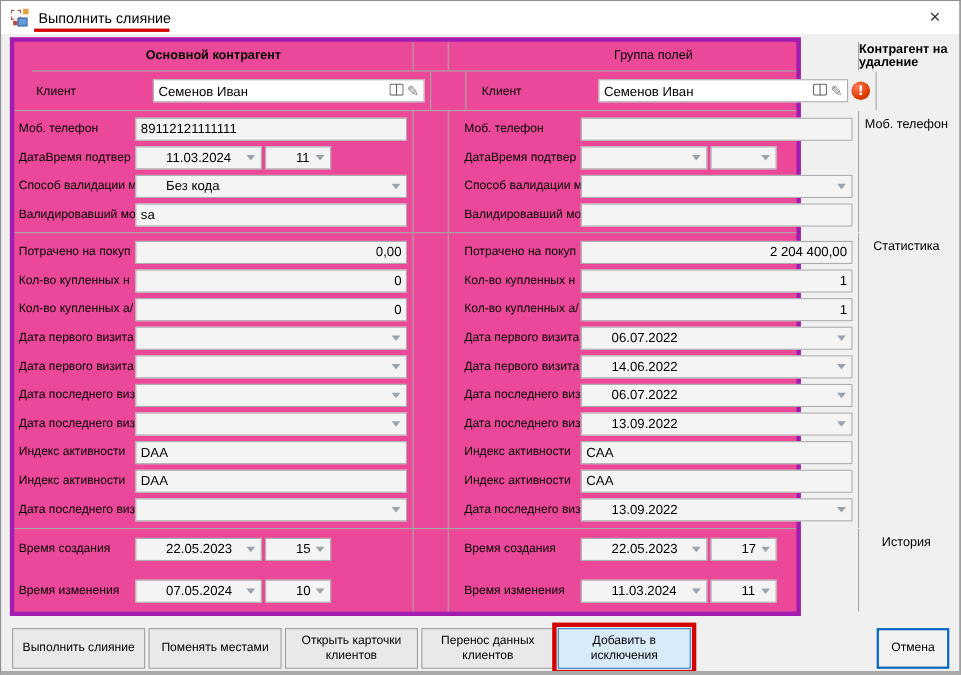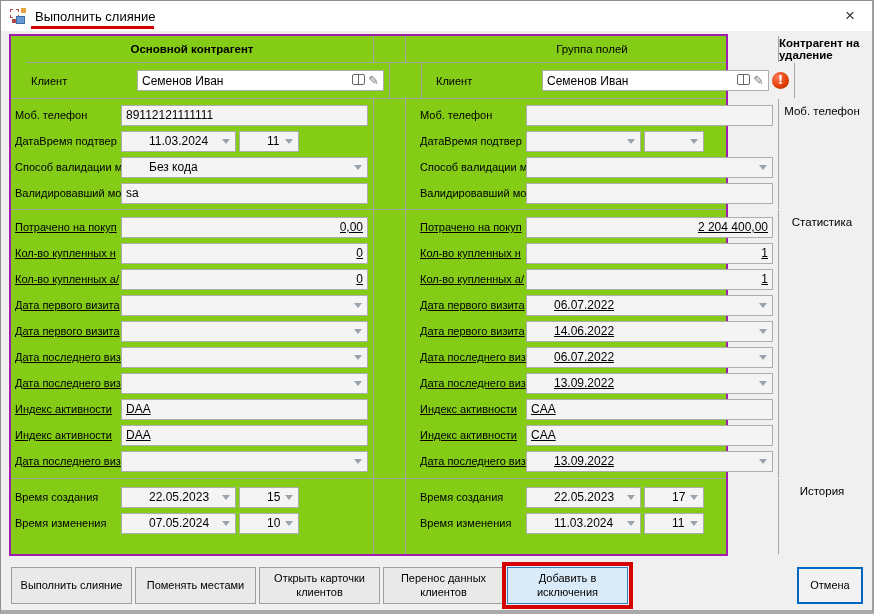--- a/index.html
+++ b/index.html
@@ -15,35 +15,35 @@
   .appicon span{position:absolute;display:block;}
   .ai-a{left:0;top:1px;width:9px;height:9px;border:1px dashed #b24743;}
   .ai-b{left:2px;top:11px;width:4px;height:4px;background:#b24743;}
   .ai-c{right:0;top:0;width:5px;height:5px;background:#e2a33c;}
   .ai-d{right:1px;bottom:0;width:9px;height:8px;background:#6699d8;border:1px solid #3e6ca5;}
   .title-text{margin-left:9px;font-size:13px;}
   .title-underline{position:absolute;left:30px;top:25px;width:123px;height:3px;background:var(--red);}
   .close-btn{position:absolute;right:10px;top:4px;width:24px;height:22px;text-align:center;
     font-size:17px;line-height:22px;color:#333;cursor:default;}
   
-  .ftable{width:719px;margin:3px 8px 0;border:2px solid #a21caf;background:#84cc16;}
+  .ftable{width:719px;margin:3px 8px 0;border:4px solid #a21caf;background:#ec4899;}
   .band{display:grid;grid-template-columns:362px 32px 373px 87px;border-top:1px solid #a6a6a6;}
   .band:first-child{border-top:none;}
   .band>div{border-left:1px solid #a6a6a6;min-width:0;}
   .band>div:first-child{border-left:none;}
   .hcell{height:26px;display:flex;align-items:center;justify-content:center;font-size:11.5px;}
   .hcell.bold{font-weight:bold;}
   .cell{display:flex;flex-direction:column;}
   .cell.pl{padding-left:4px;}
   .cell.pr{padding-left:14px;}
   .cell.group-cell{font-size:11.5px;text-align:center;padding-top:6px;}
   .b0{min-height:36px;margin-left:16px;} .b0 .cell{justify-content:center;}
   .b1 .cell.panel{padding-top:3px;padding-bottom:3px;} .b1{min-height:110px;}
-  .b2 .cell.panel{padding-top:4px;padding-bottom:4px;text-decoration:underline;} .b2{min-height:268px;}
-  .b3 .cell.panel{padding-top:5px;} .b3{min-height:76px;}
+  .b2 .cell.panel{padding-top:4px;padding-bottom:4px;} .b2{min-height:268px;}
+  .b3 .cell.panel{padding-top:5px;gap:12px;} .b3{min-height:76px;}
   
   .frow{display:flex;align-items:center;height:26px;}
   .flabel{width:106px;flex:none;font-size:11px;white-space:nowrap;overflow:hidden;}
   .ffield{flex:1;display:flex;align-items:center;margin-right:5px;min-width:0;}
   .ffield.dt{gap:3px;}
   .box{position:relative;height:21px;border:1px solid #adadad;background:#f4f4f4;
     font-size:12px;display:flex;align-items:center;padding:0 4px;width:100%;min-width:0;text-align:center;}
   .box .v{white-space:nowrap;overflow:hidden;}
   .box.white{background:#ffffff;}
   .box.num{justify-content:flex-end;}

